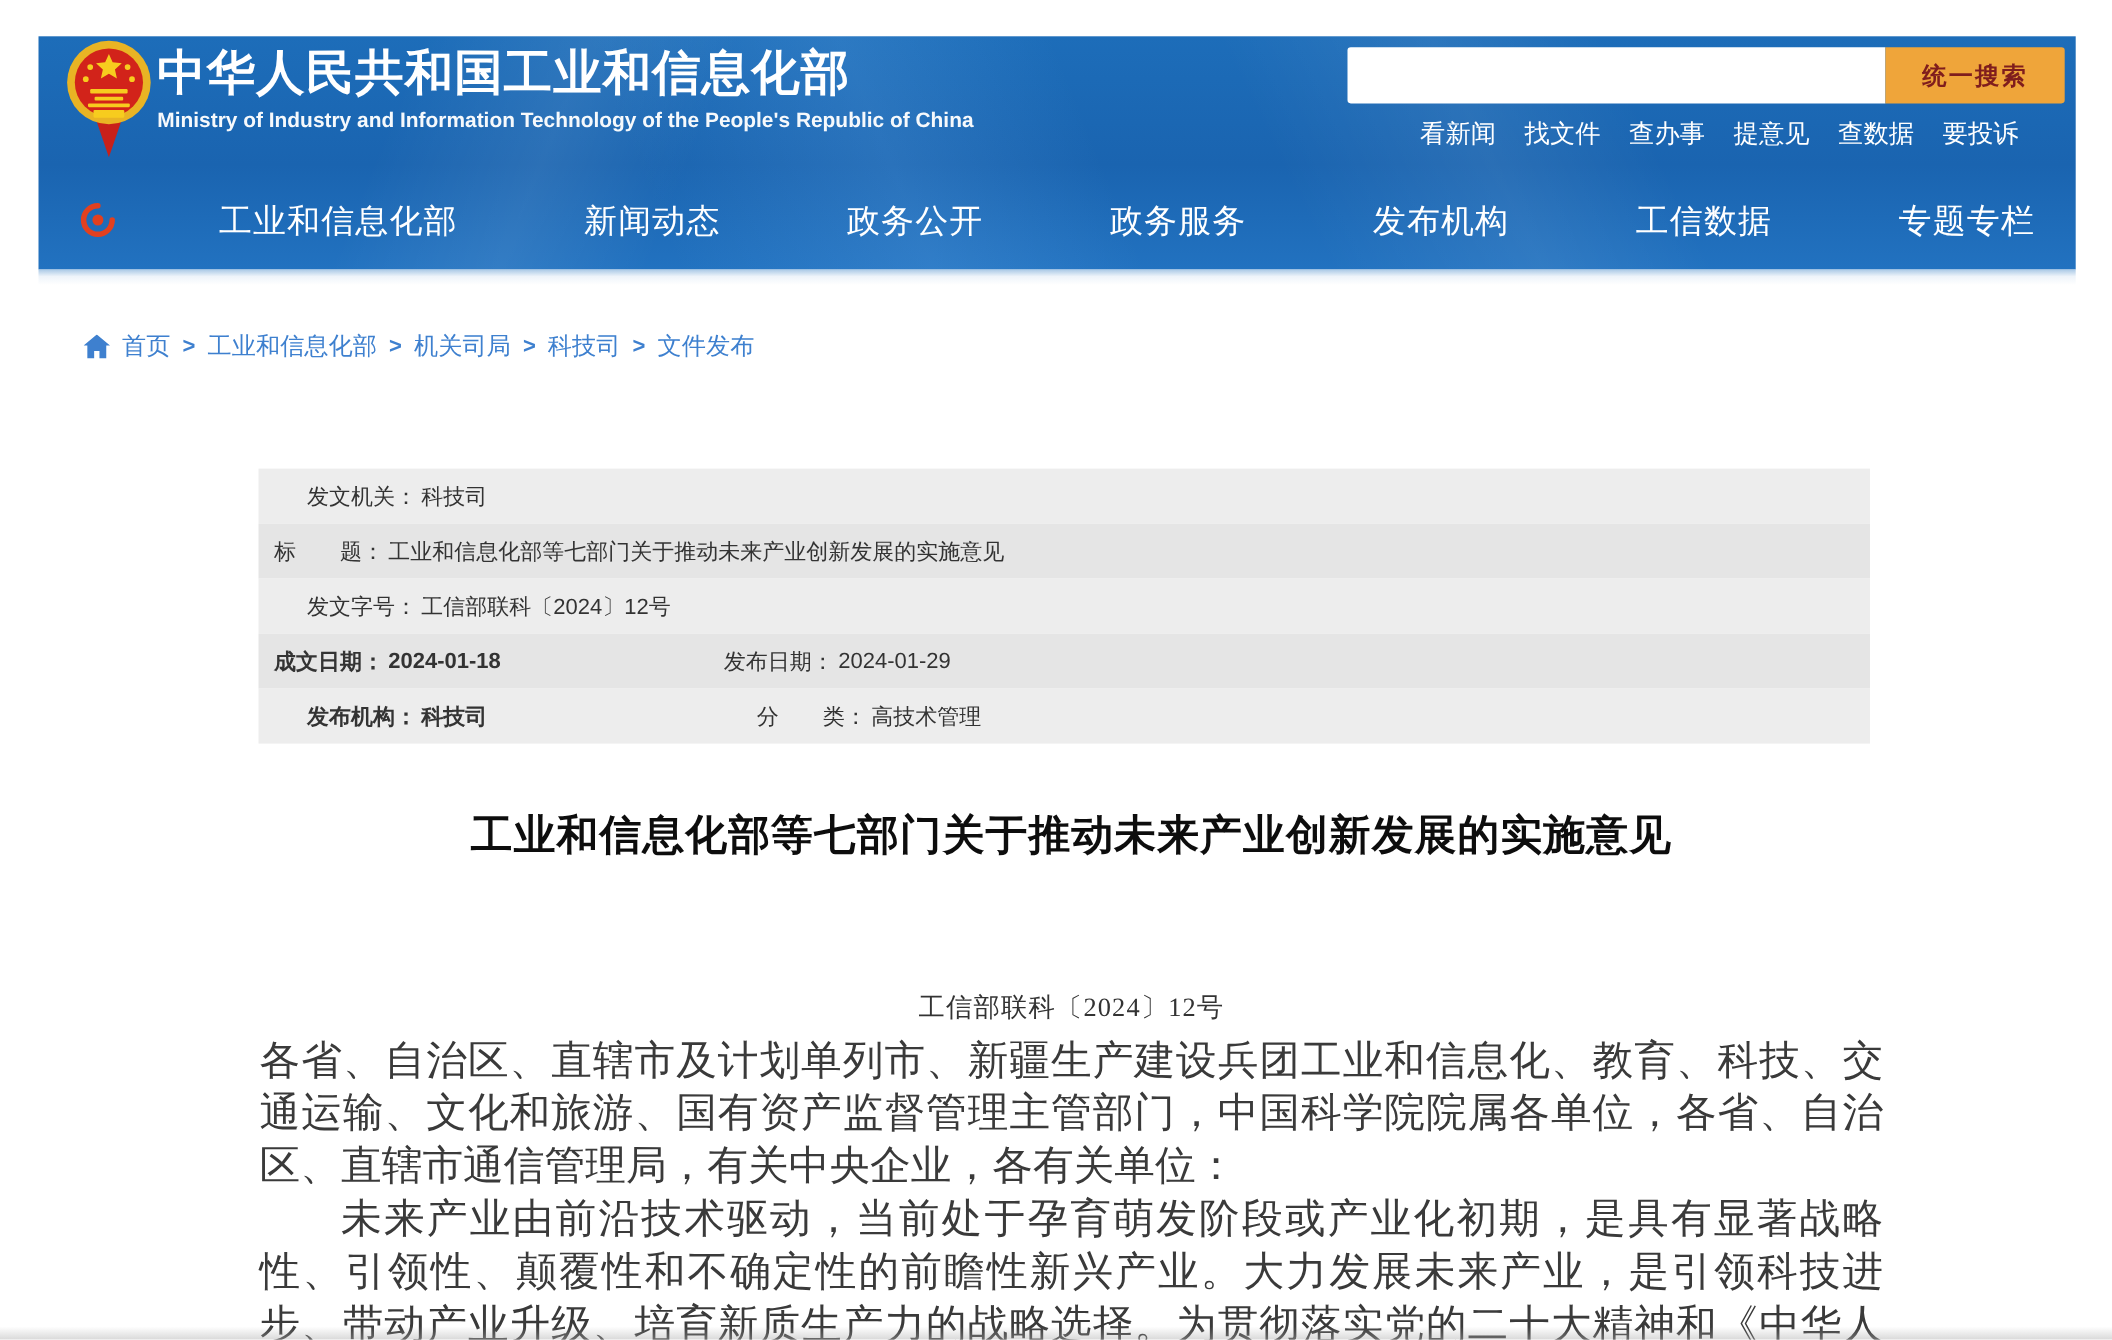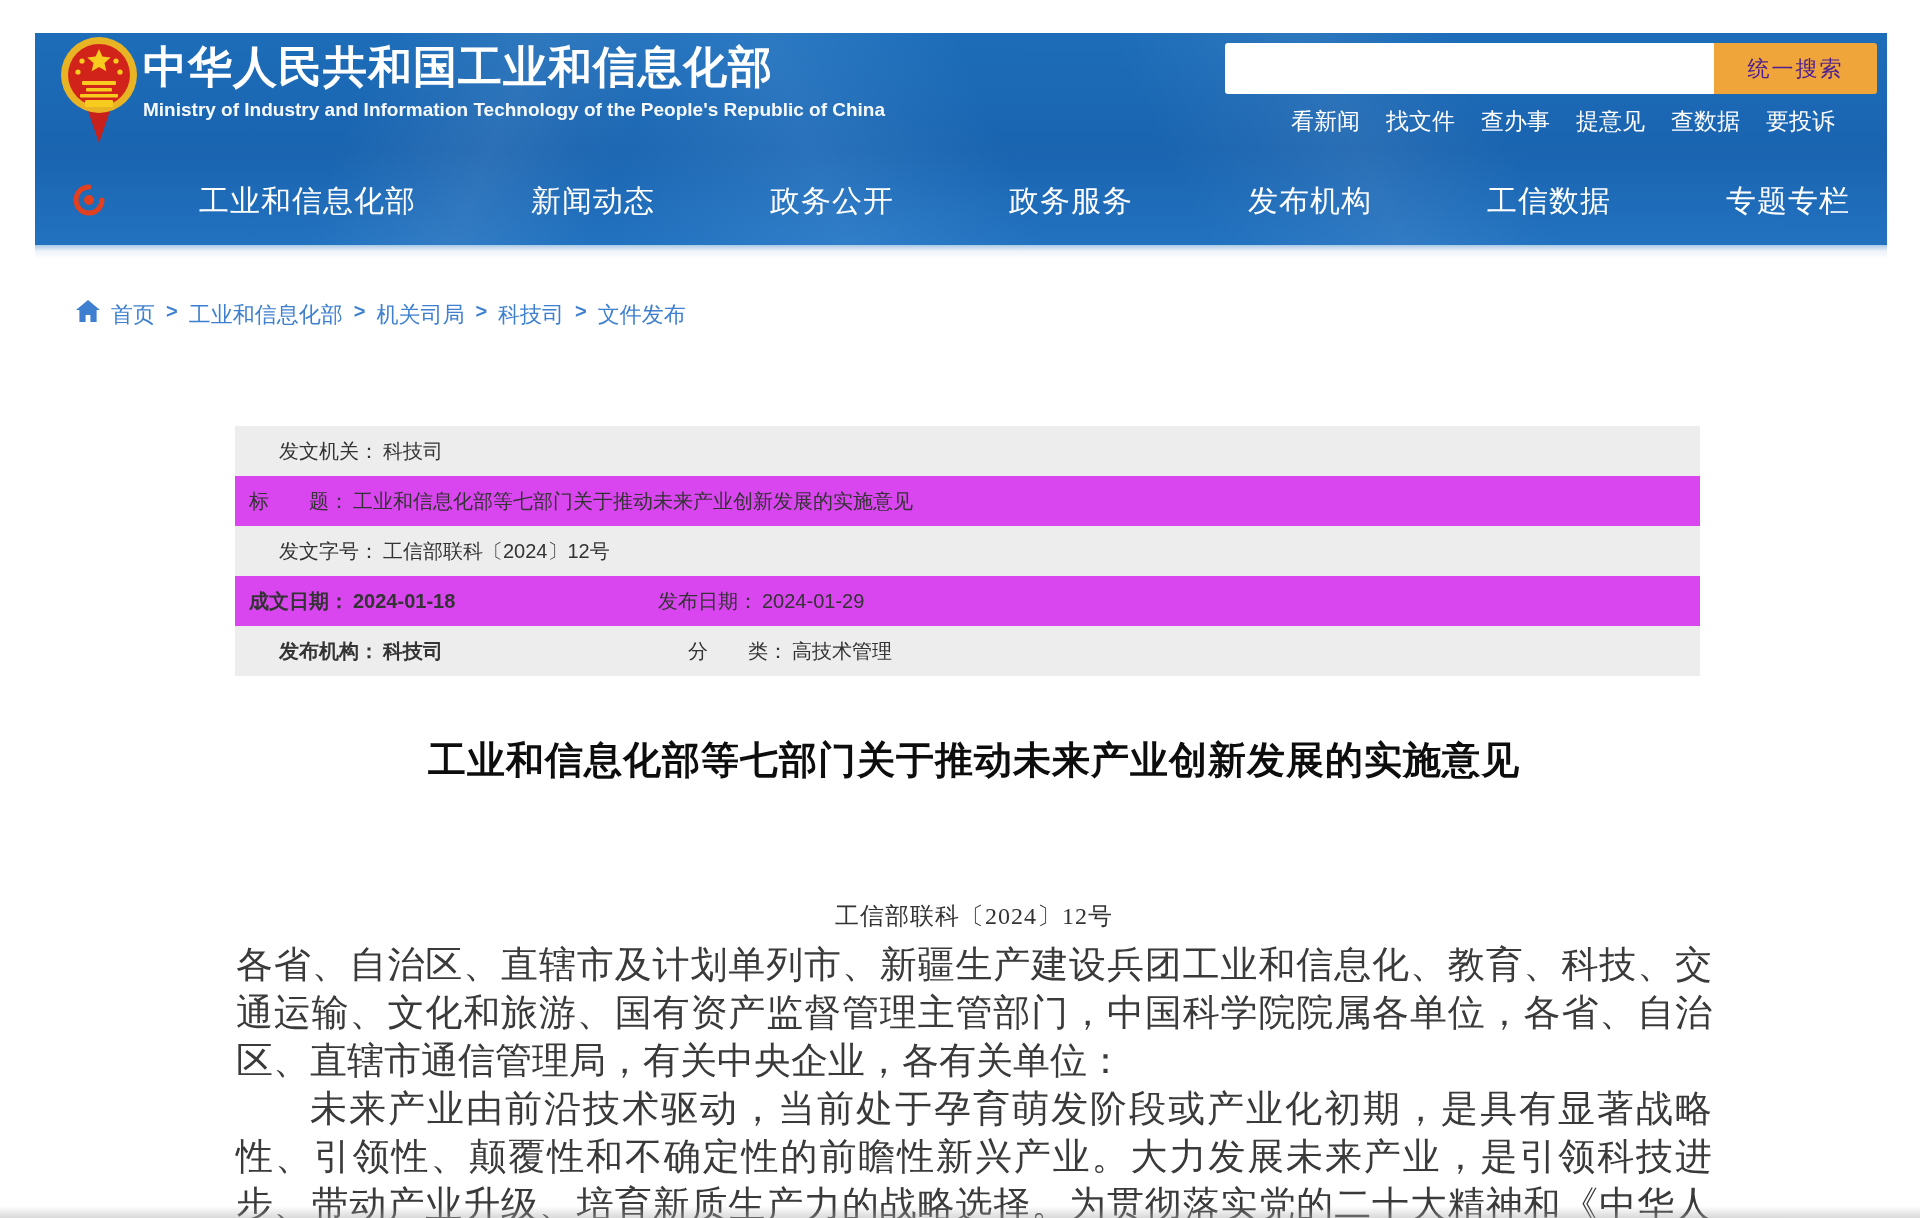--- a/index.html
+++ b/index.html
@@ -18,41 +18,41 @@
 
   .emblem{position:absolute;left:25px;top:2px;width:78px;height:108px;}
 
   .title-block{position:absolute;left:108px;top:8px;}
   .site-title{margin:0;color:#fff;font-size:44px;font-weight:bold;letter-spacing:1px;line-height:52px;}
   .site-subtitle{margin-top:6px;color:#fff;font-size:19px;font-weight:bold;opacity:.96;}
 
   .search-input{position:absolute;left:1190px;top:10px;width:465px;height:51px;border:none;outline:none;
       background:#fff;border-radius:3px 0 0 3px;font-size:20px;padding:0 12px;}
   .search-button{position:absolute;left:1679px;top:10px;width:163px;height:51px;border:none;cursor:pointer;
-      background:#efa53a;color:#4c1d95;font-size:22px;font-weight:normal;letter-spacing:2px;
+      background:#efa53a;color:#7f1d1d;font-size:22px;font-weight:bold;letter-spacing:2px;
       border-radius:0 3px 3px 0;font-family:inherit;}
   .quick-links{position:absolute;left:1256px;top:73px;display:flex;gap:26px;}
   .ql{color:#fff;font-size:23px;font-weight:500;text-decoration:none;cursor:pointer;white-space:nowrap;}
 
   .main-nav{position:absolute;left:0;top:142px;width:100%;height:52px;display:flex;align-items:center;}
   .nav-logo{position:absolute;left:38px;top:9px;width:32px;height:32px;}
   .nav-items{position:absolute;left:164px;top:0;width:1651px;height:52px;
       display:flex;justify-content:space-between;align-items:center;}
   .nav-item{color:#fff;font-size:30px;font-weight:500;letter-spacing:1px;text-decoration:none;
       cursor:pointer;white-space:nowrap;}
 
   
-  .breadcrumb{position:absolute;left:76px;top:300px;display:flex;gap:11px;}
+  .breadcrumb{position:absolute;left:76px;top:300px;display:flex;align-items:center;gap:11px;}
   .bc-home-icon{width:24px;height:22px;display:inline-block;}
   .bc-link{color:#3e80cf;font-size:22px;text-decoration:none;cursor:pointer;white-space:nowrap;}
   .bc-sep{color:#3e80cf;font-size:20px;font-weight:bold;}
 
   
   .meta-table{position:absolute;left:235px;top:426px;width:1465px;}
-  .meta-row{display:flex;align-items:center;height:50px;padding:0 14px;background:#d946ef;}
+  .meta-row{display:flex;align-items:center;height:50px;padding:0 14px;background:#e5e5e5;}
   .meta-row.gray{background:#ededed;padding-left:44px;}
   .meta-cell{display:flex;align-items:center;white-space:nowrap;}
   .meta-cell.w1{width:409px;flex:none;font-weight:bold;}
   .meta-label{color:#333;font-size:20px;}
   .meta-value{color:#333;font-size:20px;margin-left:4px;}
 
   
   .article-title{position:absolute;left:236px;top:736px;width:1476px;margin:0;text-align:center;
       color:#0d0d0d;font-size:38px;font-weight:bold;letter-spacing:1px;line-height:48px;}
   .doc-number{position:absolute;left:236px;top:900px;width:1476px;text-align:center;

